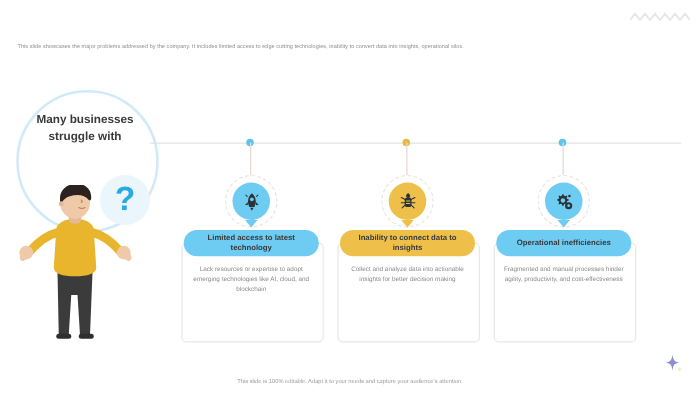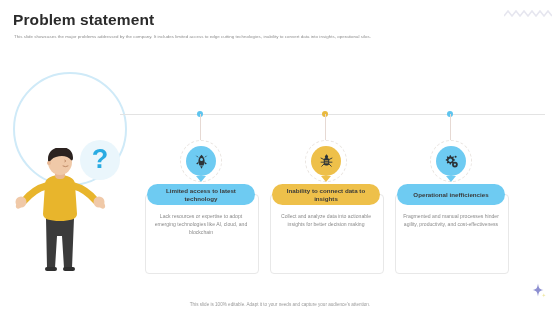--- a/index.html
+++ b/index.html
@@ -97,33 +97,33 @@
   .footer{
     position:absolute;left:0;right:0;bottom:8px;
     text-align:center;font-size:4.6px;color:#9a9a9a;
   }
 </style>
 </head>
 <body>
 
 <div class="slide">
 
-  <div class="title">Problem statement</div>
   <div class="subtitle">This slide showcases the major problems addressed by the company. It includes limited access to edge cutting technologies, inability to convert data into insights, operational silos.</div>
 
   <svg class="zigzag" viewBox="0 0 48 12">
     <path d="M0 8 L4 3 L8 8 L12 3 L16 8 L20 3 L24 8 L28 3 L32 8 L36 3 L40 8 L44 3 L48 8" fill="none" stroke="#e6e6ef" stroke-width="1.6"></path>
   </svg>
 
   <svg class="sparkle" viewBox="0 0 16 16">
     <path d="M8 0.5 C8.7 5 9.2 6.2 13.5 7 C9.2 7.8 8.7 9 8 13.5 C7.3 9 6.8 7.8 2.5 7 C6.8 6.2 7.3 5 8 0.5 Z" fill="#8d8fd1"></path>
     <path d="M13.8 10 C14 11.6 14.3 12 15.8 12.3 C14.3 12.6 14 13 13.8 14.6 C13.6 13 13.3 12.6 11.8 12.3 C13.3 12 13.6 11.6 13.8 10 Z" fill="#f0e9a8"></path>
   </svg>
 
   <div class="bigcircle"></div>
+  <div class="bigcircle-text">Many businesses struggle with</div>
   <div class="qbubble">
     <span>?</span>
   </div>
 
   <svg class="person" viewBox="0 0 105 125">
 
     <path d="M38 70 L66 70 L64 120 L56 120 L54 88 L49 88 L47 120 L39 120 Z" fill="#3b3b3b"></path>
     <rect x="37" y="119" width="12" height="4" rx="2" fill="#2f2f2f"></rect>
     <rect x="55" y="119" width="12" height="4" rx="2" fill="#2f2f2f"></rect>
 

